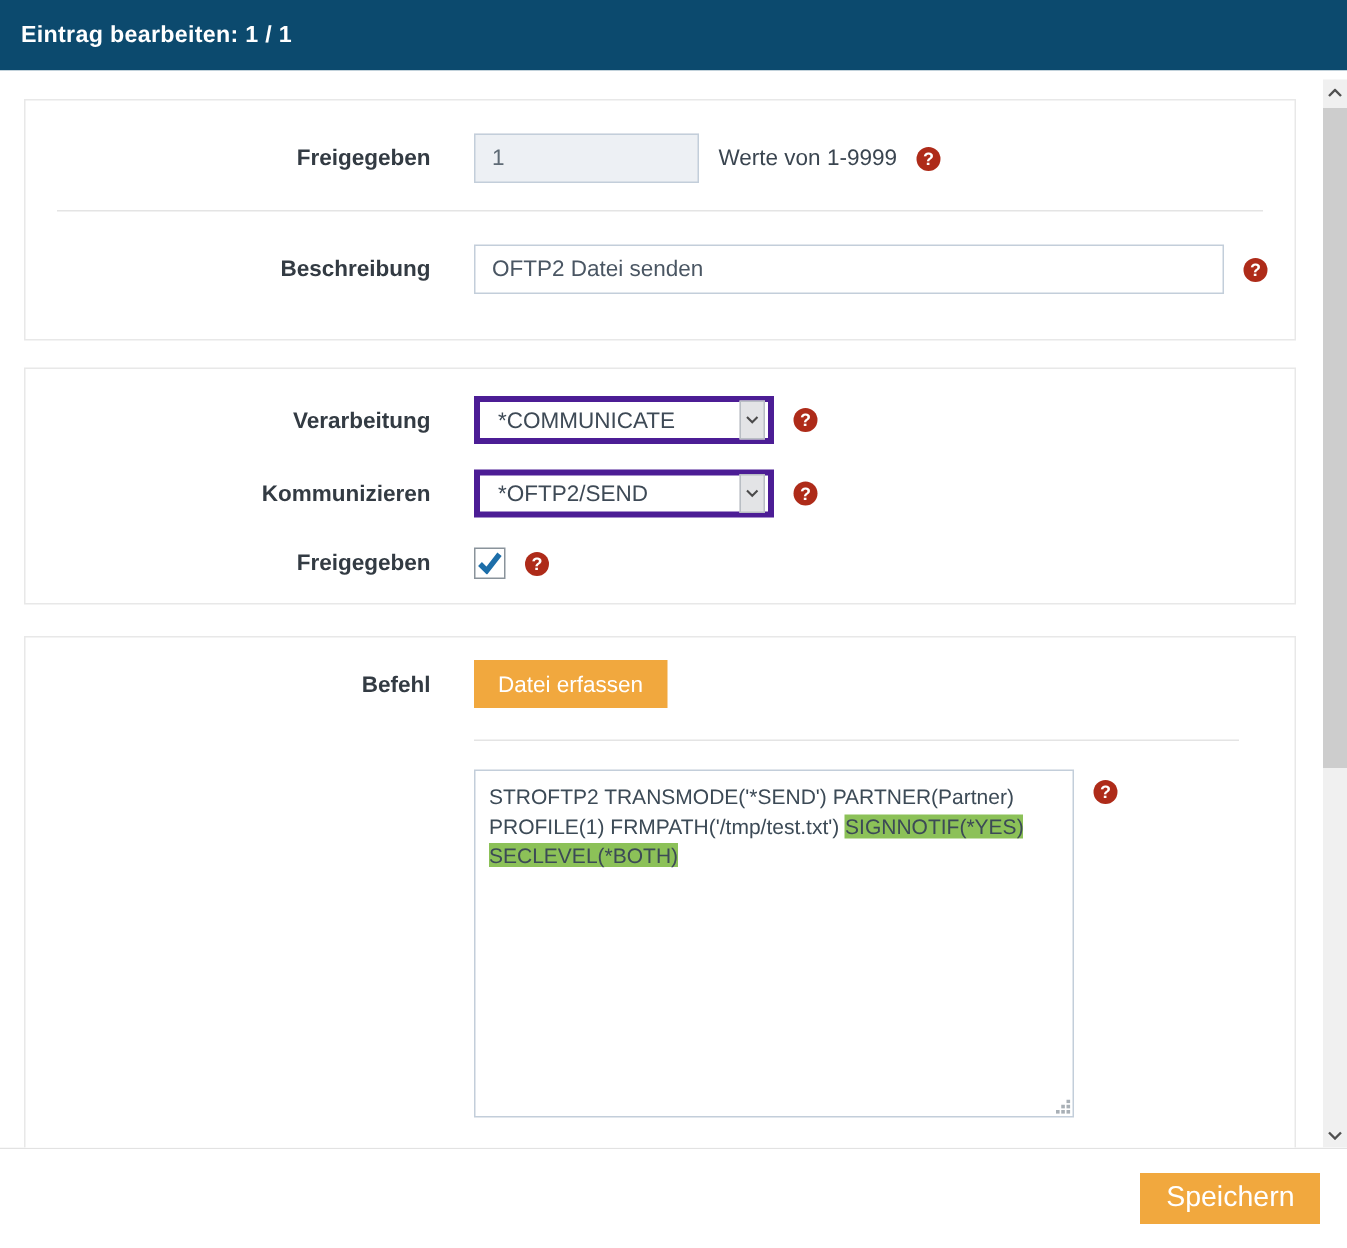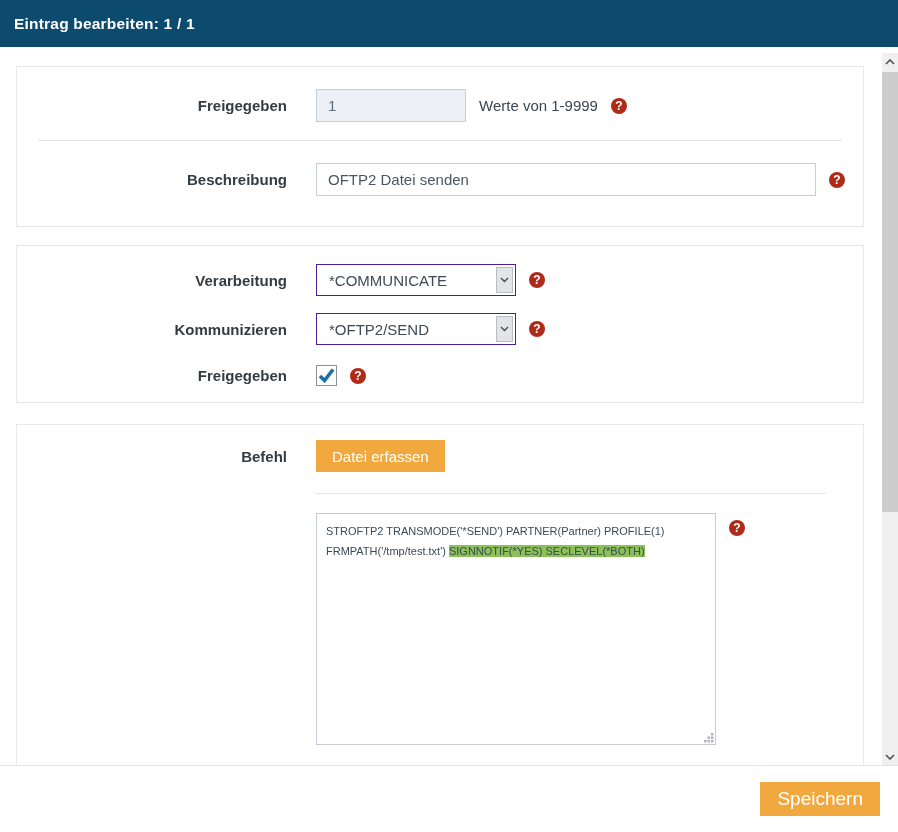--- a/index.html
+++ b/index.html
@@ -22,33 +22,33 @@
   
   .tinput{height:33px;border:1px solid #c3ceda;box-sizing:border-box;font-family:"Liberation Sans",sans-serif;
           font-size:15px;color:#4a5663;padding:0 11px;background:#fff;outline:none;}
   .tinput.readonly{background:#edf0f4;color:#5f6b76;width:150px;}
   .w500{width:500px;}
   .hint{margin-left:13px;font-size:15px;color:#3a4550;}
   
   .help{width:16px;height:16px;border-radius:50%;background:#ae2b19;color:#fff;font-size:12px;font-weight:bold;
         line-height:16px;text-align:center;margin-left:13px;flex:0 0 16px;cursor:pointer;}
   
-  .sel{width:200px;height:32px;border:1px solid #4c1d95;background:#fff;display:flex;align-items:center;
+  .sel{width:200px;height:32px;border:4px solid #4c1d95;background:#fff;display:flex;align-items:center;
        box-sizing:border-box;cursor:pointer;}
   .sel-val{flex:1;padding-left:12px;font-size:15px;color:#3e4a56;white-space:nowrap;overflow:hidden;}
   .sel-btn{width:17px;height:26px;margin-right:2px;background:#e3e4e6;border:1px solid #b9bec4;box-sizing:border-box;
            display:flex;align-items:center;justify-content:center;}
   
   .cbox{width:21px;height:21px;border:1px solid #8a939b;background:#fff;box-sizing:border-box;
         display:flex;align-items:center;justify-content:center;cursor:pointer;}
   
   .btn-orange{background:#f1a83e;color:#fff;border:none;font-family:"Liberation Sans",sans-serif;
               font-size:15px;height:32px;padding:0 16px;cursor:pointer;}
   .cmdbox{position:relative;width:400px;height:232px;border:1px solid #c3ceda;box-sizing:border-box;background:#fff;
-          padding:8px 9px;font-size:11px;line-height:19.5px;color:#3c4a56;overflow:hidden;}
+          padding:8px 9px;font-size:14px;line-height:19.5px;color:#3c4a56;overflow:hidden;}
   .cmd-hl{background:#8cc158;}
   .grip{position:absolute;right:1px;bottom:1px;}
   
   .sbar{position:absolute;right:0;top:6px;width:16px;height:712px;background:#f0f0f0;}
   .sb-btn{position:absolute;left:0;width:16px;height:17px;display:flex;align-items:center;justify-content:center;cursor:pointer;}
   .sb-up{top:0;}
   .sb-down{bottom:0;}
   .sb-thumb{position:absolute;left:0;top:19px;width:16px;height:440px;background:#cdcdcd;cursor:grab;}
   
   .modal-footer{height:67px;border-top:1px solid #e2e2e2;box-sizing:border-box;background:#fff;

